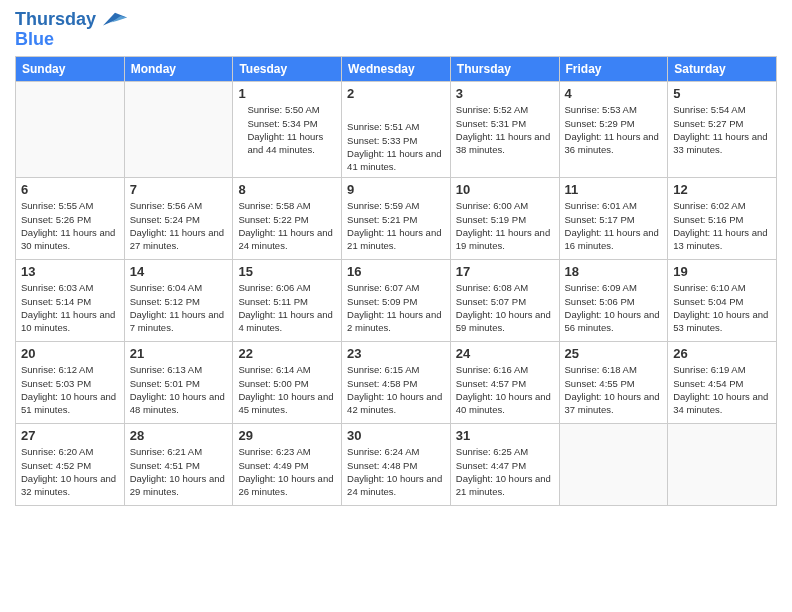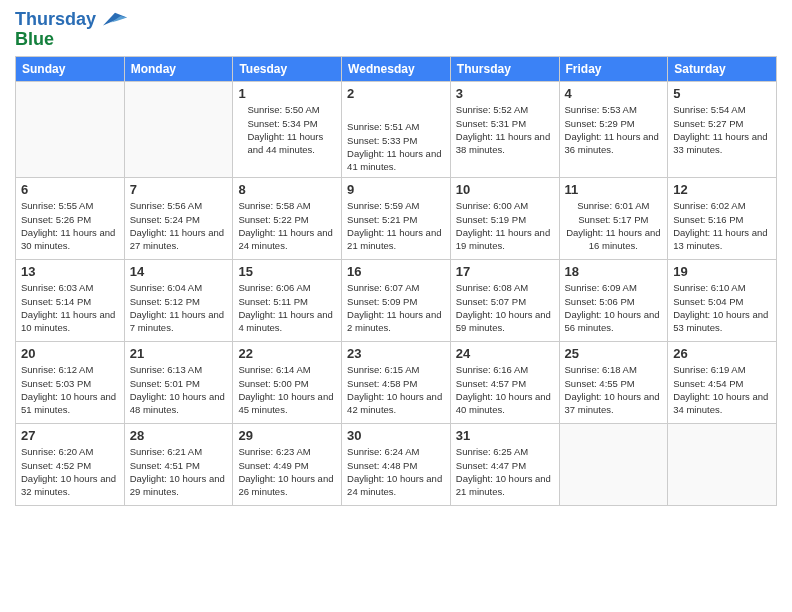--- a/index.html
+++ b/index.html
@@ -88,21 +88,21 @@
       <div>
         <div style="display:flex;align-items:center;">
           <div style="font-size:18px;font-weight:bold;color:#333;line-height:1.1;">
             <span style="color:#2a6db5;">Thursday</span>
             <svg class="logo-icon" viewBox="0 0 30 22" width="28" height="22" style="display:inline-block;vertical-align:middle;margin-left:2px;">
               <polygon points="0,18 15,2 30,8 18,10" fill="#2a6db5"></polygon>
               <polygon points="10,14 22,6 30,8 18,12" fill="#5a9fd4"></polygon>
             </svg>
           </div>
         </div>
-        <div style="font-size:18px;font-weight:bold;color:#15803d;line-height:1;">Blue</div>
+        <div style="font-size:18px;font-weight:bold;color:#3b82f6;line-height:1;">Blue</div>
       </div>
     </div>
     <div class="title-block">
       <div class="month-title"></div>
       <div class="subtitle"></div>
     </div>
   </div>
 
   <table class="calendar">
     <thead>
@@ -177,21 +177,21 @@
 Daylight: 11 hours and 21 minutes.</div>
           </td>
           <td>
             <span class="day-num">10</span>
             <div class="day-info" style="white-space: pre-wrap;">Sunrise: 6:00 AM
 Sunset: 5:19 PM
 Daylight: 11 hours and 19 minutes.</div>
           </td>
           <td>
             <span class="day-num">11</span>
-            <div class="day-info" style="white-space: pre-wrap; text-align: center;">Sunrise: 6:01 AM
+            <div class="day-info" style="white-space: pre-wrap;">Sunrise: 6:01 AM
 Sunset: 5:17 PM
 Daylight: 11 hours and 16 minutes.</div>
           </td>
           <td>
             <span class="day-num">12</span>
             <div class="day-info" style="white-space: pre-wrap;">Sunrise: 6:02 AM
 Sunset: 5:16 PM
 Daylight: 11 hours and 13 minutes.</div>
           </td>
         </tr>

